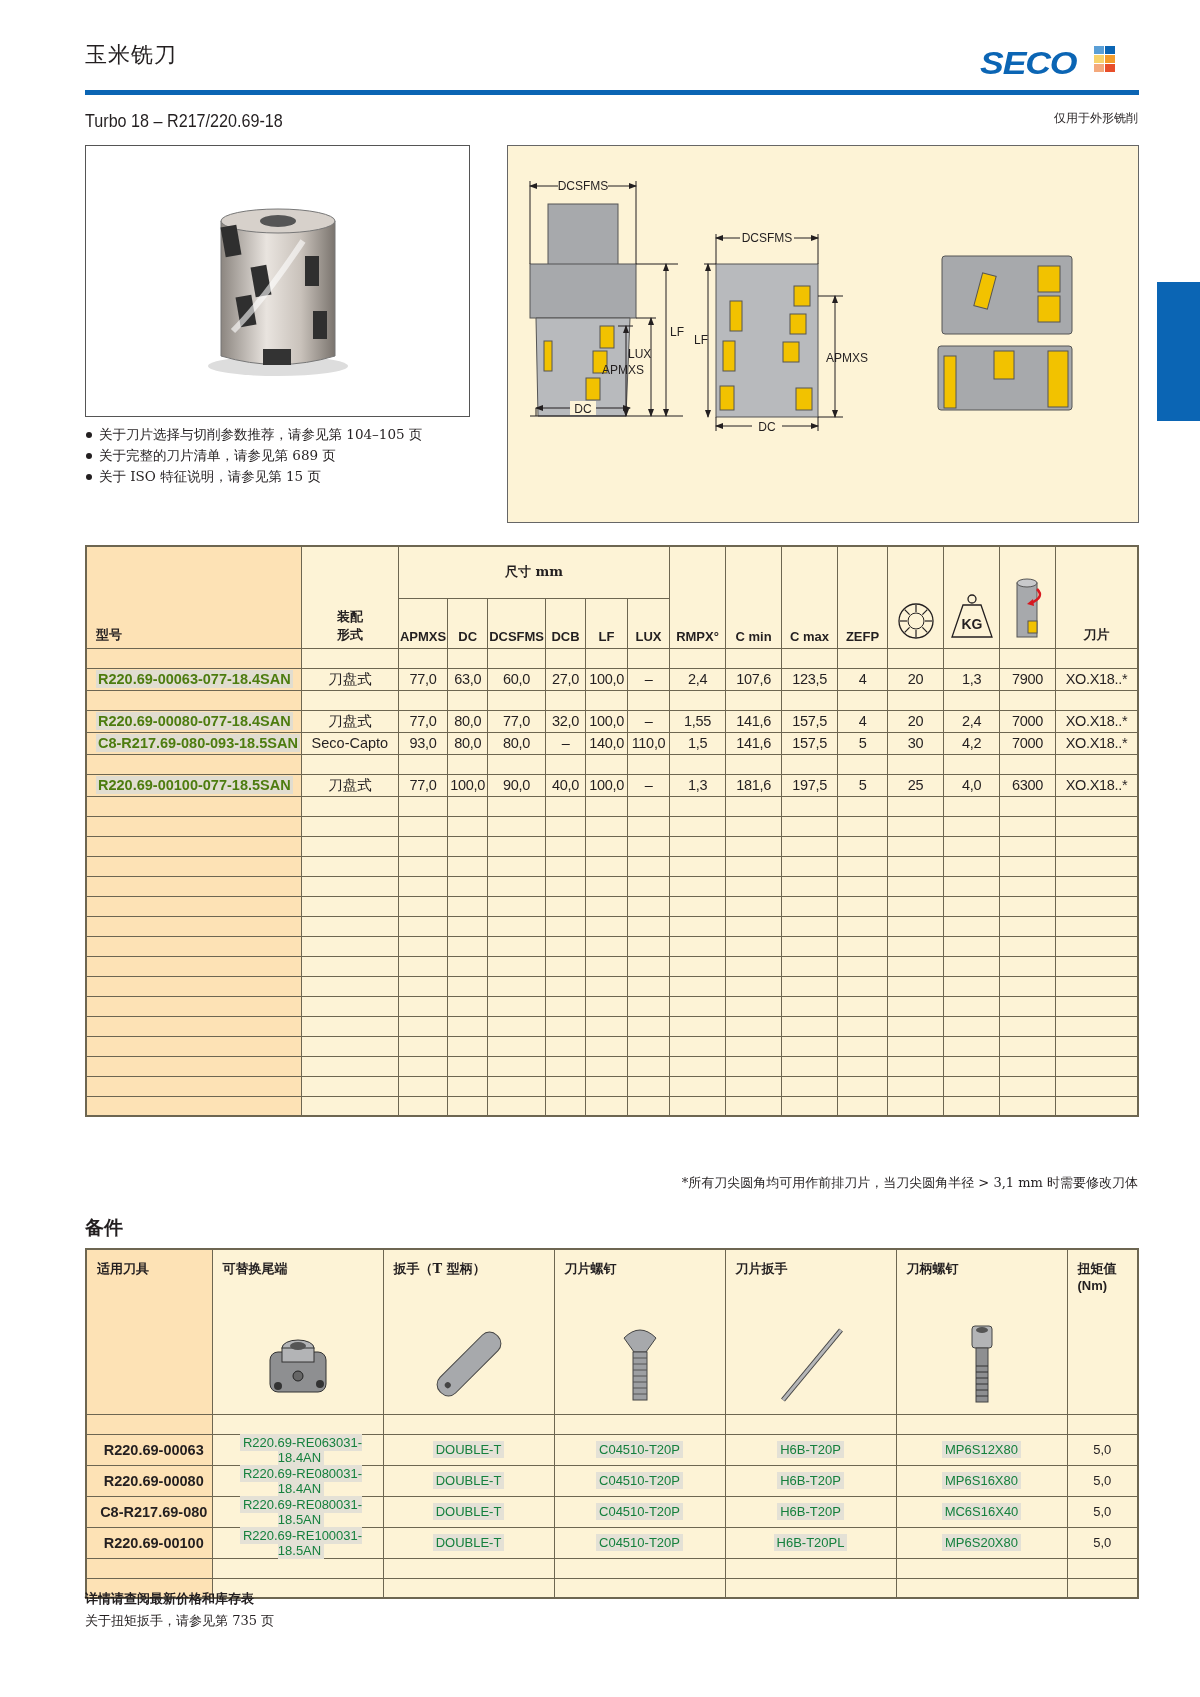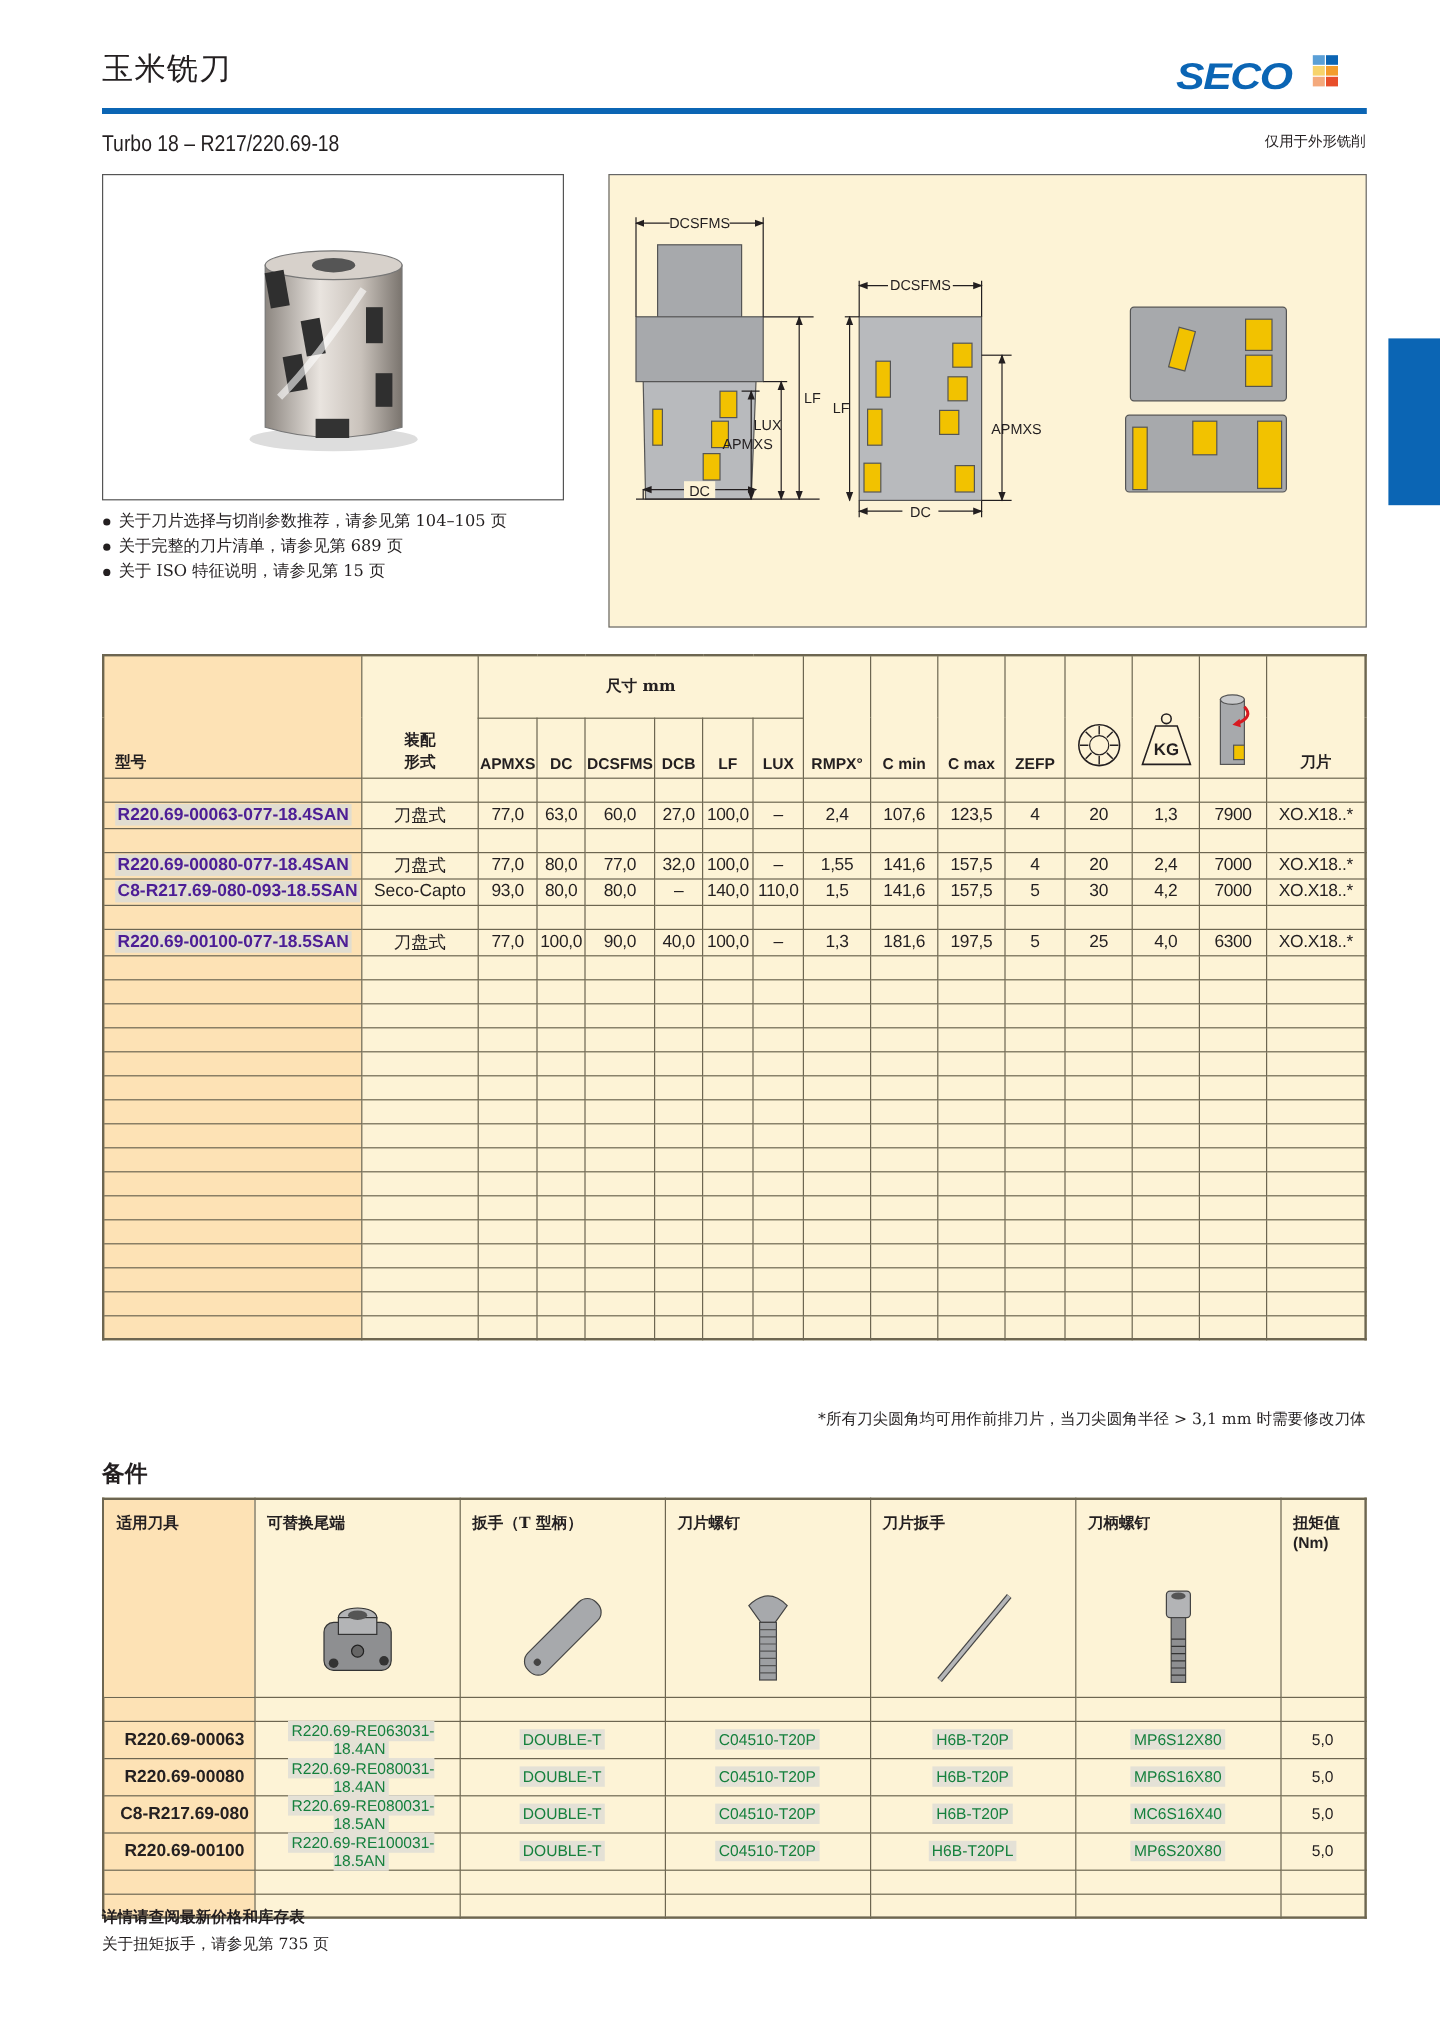--- a/index.html
+++ b/index.html
@@ -1,19 +1,19 @@
 <!DOCTYPE html>
 <html><head>
 <meta charset="utf-8">
 <style>
   * { box-sizing: border-box; margin: 0; padding: 0; }
   html, body { width: 1200px; height: 1697px; background: #ffffff; }
   body { position: relative; font-family: "Liberation Sans", "DejaVu Sans", sans-serif; color: #231f20; overflow: hidden; }
 
-  .page-title { position: absolute; left: 85px; top: 40px; font-family: Liberation Serif, serif; font-size: 26px; letter-spacing: 1px; }
+  .page-title { position: absolute; left: 85px; top: 40px; font-family: Liberation Serif, serif; font-size: 22px; letter-spacing: 1px; }
   .logo { position: absolute; left: 980px; top: 46px; display: flex; align-items: flex-start; gap: 4px; }
   .logo-text { font-family: "Liberation Sans", sans-serif; font-weight: bold; font-size: 31px; color: #0b65b4; letter-spacing: -1px; font-style: italic; transform: scaleX(1.15); transform-origin: left center; }
   .logo-mark { display: grid; grid-template-columns: 10px 10px; grid-template-rows: 8px 8px 8px; gap: 1px; margin-left: 26px; }
   .logo-mark span { display: block; }
   .blue-rule { position: absolute; left: 85px; top: 90px; width: 1054px; height: 5px; background: #0b65b4; }
   .subtitle { position: absolute; left: 85px; top: 110px; font-size: 19px; transform: scaleX(0.85); transform-origin: left center; }
   .subtitle-right { position: absolute; right: 62px; top: 110px; font-family: "DejaVu Serif", serif; font-size: 12px; }
 
   .photo-box { position: absolute; left: 85px; top: 145px; width: 385px; height: 272px; border: 1px solid #555; background: #fff; display: flex; align-items: center; justify-content: center; }
   .bullets { position: absolute; left: 85px; top: 424px; font-family: "DejaVu Serif", serif; font-size: 13.5px; line-height: 21px; }
@@ -21,21 +21,21 @@
   .bullets li::before { content: ""; position: absolute; left: 1px; top: 8px; width: 6px; height: 6px; border-radius: 50%; background: #231f20; }
 
   .diagram-box { position: absolute; left: 507px; top: 145px; width: 632px; height: 378px; border: 1px solid #666; background: #fdf3d6; }
   .side-tab { position: absolute; left: 1157px; top: 282px; width: 43px; height: 139px; background: #0b65b4; }
 
   table { border-collapse: collapse; }
   .main-table { position: absolute; left: 85px; top: 545px; width: 1054px; background: #fdf3d6; border: 2px solid #6d6651; }
   .main-table td, .main-table th { border: 1px solid #6d6651; font-weight: normal; text-align: center; font-size: 14.5px; padding: 0 1px; white-space: nowrap; }
   .main-table th { font-size: 13px; font-weight: bold; vertical-align: bottom; padding-bottom: 4px; }
   .main-table .model-col { background: #fde2b5; text-align: left; padding-left: 9px; }
-  .main-table .model-pill { background: #e1ddd0; padding: 1px 2px; font-weight: bold; color: #4c1d95; }
+  .main-table .model-pill { background: #e1ddd0; padding: 1px 2px; font-weight: bold; color: #4d7c0f; }
   .main-table tr.data td { height: 22px; }
   .main-table tr.gap td { height: 20px; }
   .num { letter-spacing: -0.3px; }
   .cn { font-family: "DejaVu Serif", serif; font-size: 13px; }
 
   .footnote { position: absolute; right: 62px; top: 1174px; font-family: "DejaVu Serif", serif; font-size: 13px; }
   .spares-title { position: absolute; left: 85px; top: 1215px; font-family: "DejaVu Serif", serif; font-size: 19px; font-weight: bold; }
 
   .spare-table { position: absolute; left: 85px; top: 1248px; width: 1054px; background: #fdf3d6; border: 2px solid #6d6651; }
   .spare-table td, .spare-table th { border-left: 1px solid #6d6651; border-right: 1px solid #6d6651; font-size: 13px; }

